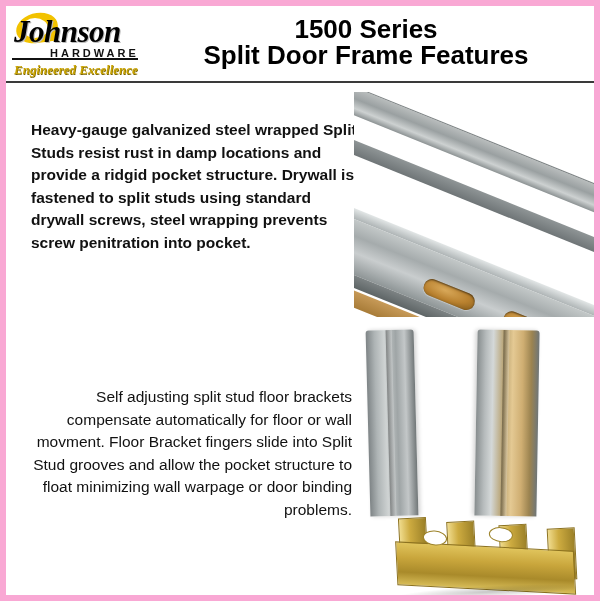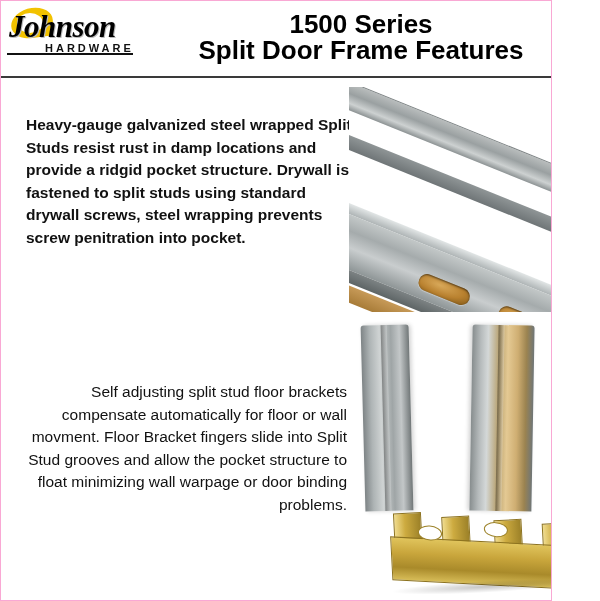--- a/index.html
+++ b/index.html
@@ -6,25 +6,25 @@
     margin: 0;
     padding: 0;
     background: #ffffff;
   }
   body {
     font-family: "Liberation Sans", sans-serif;
     color: #000000;
   }
   #page {
     position: relative;
-    width: 552px;
+    width: 600px;
     height: 601px;
     background: #ffffff;
     overflow: hidden;
-    border: 1px solid #f9a8d4;
+    border: 6px solid #f9a8d4;
     box-sizing: border-box;
   }
 
   
   #header {
     position: absolute;
     left: 0; top: 0;
     width: 600px;
     height: 76px;
   }
@@ -286,20 +286,21 @@
 <div id="page">
 
   <div id="header">
 
     <div id="logo-box">
       <div class="logo-swoosh"></div>
       <div class="logo-swoosh2"></div>
       <div class="logo-name">Johnson</div>
       <div class="logo-sub">HARDWARE</div>
       <div class="logo-rule"></div>
+      <div class="logo-tag">Engineered Excellence</div>
     </div>
 
     <div id="header-titles">
       <div class="title-line">1500 Series</div>
       <div class="title-line">Split Door Frame Features</div>
     </div>
 
     <div id="header-rule"></div>
   </div>
 

